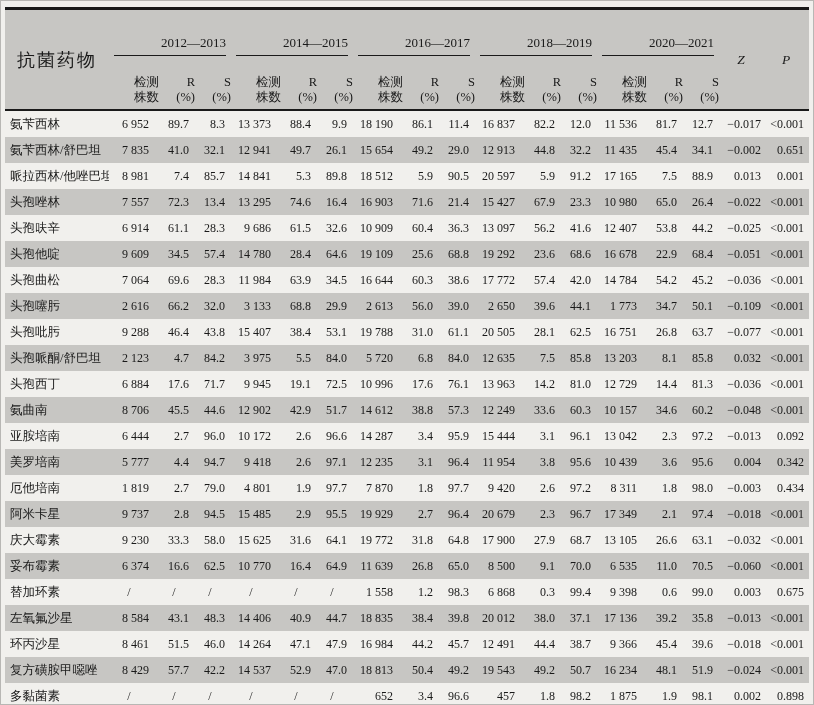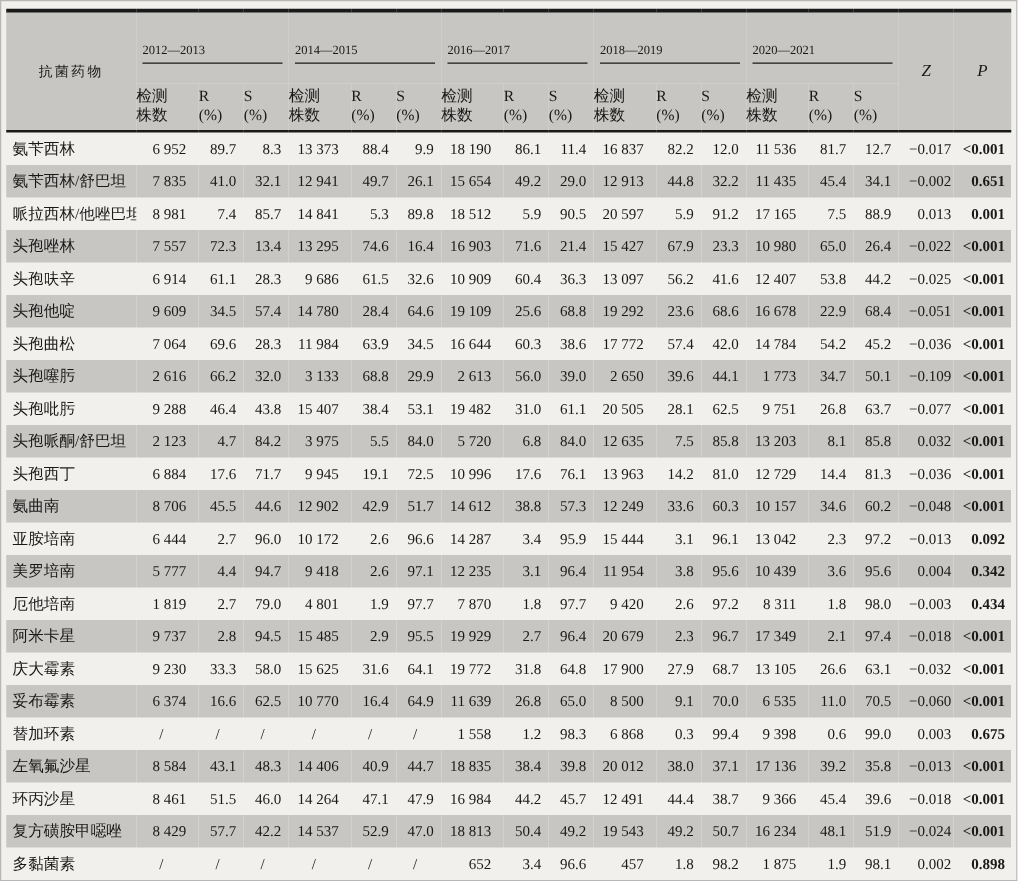--- a/index.html
+++ b/index.html
@@ -27,45 +27,45 @@
     border-collapse:collapse;
     table-layout:fixed;
     border-top:3px solid var(--rule,#1a1a1a);
   }
   thead th{
     background:var(--stripe,#c7c6c3);
     font-weight:normal;
     padding:0;
   }
   th.drug-h{
-    font-size:11px;
+    font-size:18px;
     letter-spacing:2px;
     text-align:center;
     vertical-align:middle;
     border-bottom:2px solid var(--rule,#1a1a1a);
   }
   th.year-h{
     height:34px;
     vertical-align:bottom;
   }
   .year-line{
     display:block;
     margin:16px 5px;
     padding:9px 0 4px 0;
     border-bottom:1.2px solid var(--rule,#1a1a1a);
-    text-align:left;
-    font-size:10px;
+    text-align:right;
+    font-size:13px;
     white-space:nowrap;
   }
   tr.sub th{
     height:33px;
     font-size:12.5px;
     line-height:15px;
     vertical-align:middle;
-    text-align:left;
+    text-align:right;
     border-bottom:2px solid var(--rule,#1a1a1a);
     padding:1px 0 3px 0;
   }
   tr.sub th .l{display:block;}
   th.zp-h{
     font-style:italic;
     font-size:13.5px;
     text-align:center;
     vertical-align:middle;
     border-bottom:2px solid var(--rule,#1a1a1a);
@@ -78,21 +78,21 @@
     white-space:nowrap;
     overflow:hidden;
   }
   tbody td.drug{
     text-align:left;
     padding:0 0 0 5px;
     font-size:12.5px;
   }
   tbody td.n{padding-right:10px;}
   tbody td.z{padding-right:2px;}
-  tbody td.p{padding-right:5px;font-weight:bold;}
+  tbody td.p{padding-right:5px;}
   tbody tr:nth-child(even){background:var(--stripe,#c7c6c3);}
   tbody tr:last-child td{border-bottom:2.5px solid var(--rule,#1a1a1a);}
   tbody td.slash{text-align:center;}
   .footnote{
     margin:8px 0 0 26px;
     font-size:13px;
   }
 </style>
 </head>
 <body>
@@ -365,27 +365,27 @@
           <td class="p">&lt;0.001</td>
         </tr>
         <tr>
           <td class="drug">头孢吡肟</td>
           <td class="n">9 288</td>
           <td class="r">46.4</td>
           <td class="s">43.8</td>
           <td class="n">15 407</td>
           <td class="r">38.4</td>
           <td class="s">53.1</td>
-          <td class="n">19 482</td>
+          <td class="n">19 788</td>
           <td class="r">31.0</td>
           <td class="s">61.1</td>
           <td class="n">20 505</td>
           <td class="r">28.1</td>
           <td class="s">62.5</td>
-          <td class="n">9 751</td>
+          <td class="n">16 751</td>
           <td class="r">26.8</td>
           <td class="s">63.7</td>
           <td class="z">−0.077</td>
           <td class="p">&lt;0.001</td>
         </tr>
         <tr>
           <td class="drug">头孢哌酮/舒巴坦</td>
           <td class="n">2 123</td>
           <td class="r">4.7</td>
           <td class="s">84.2</td>

